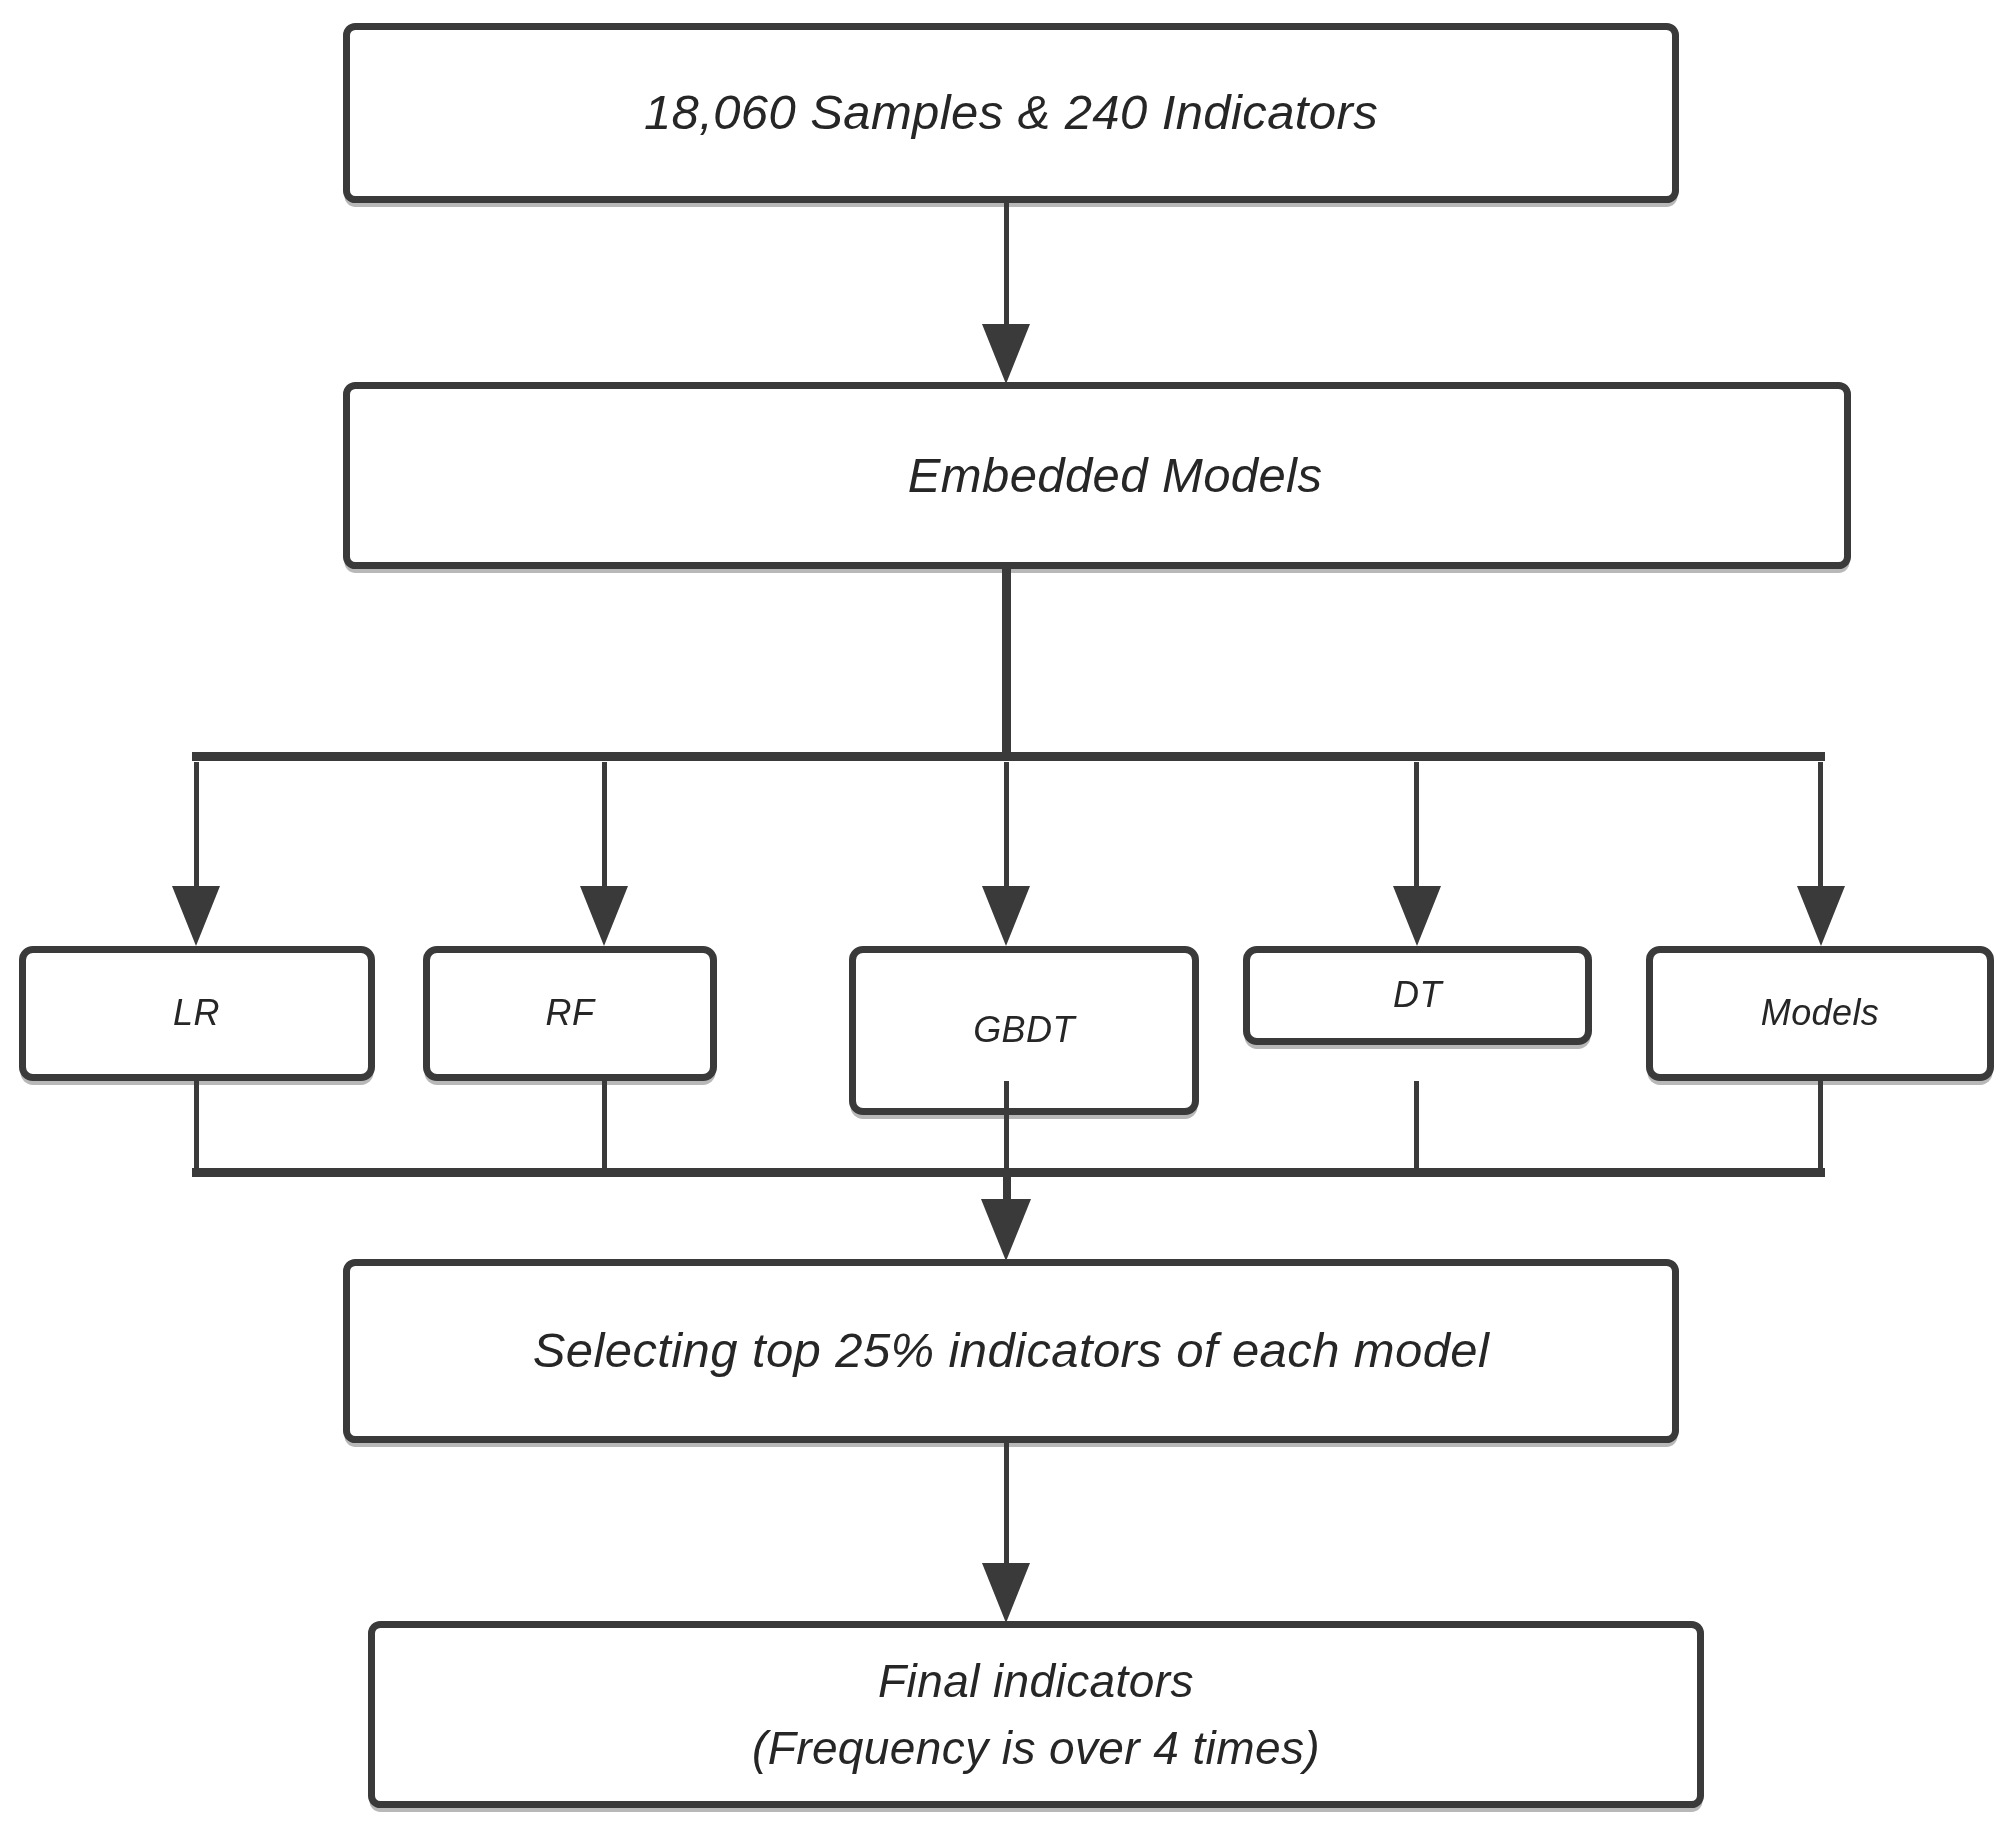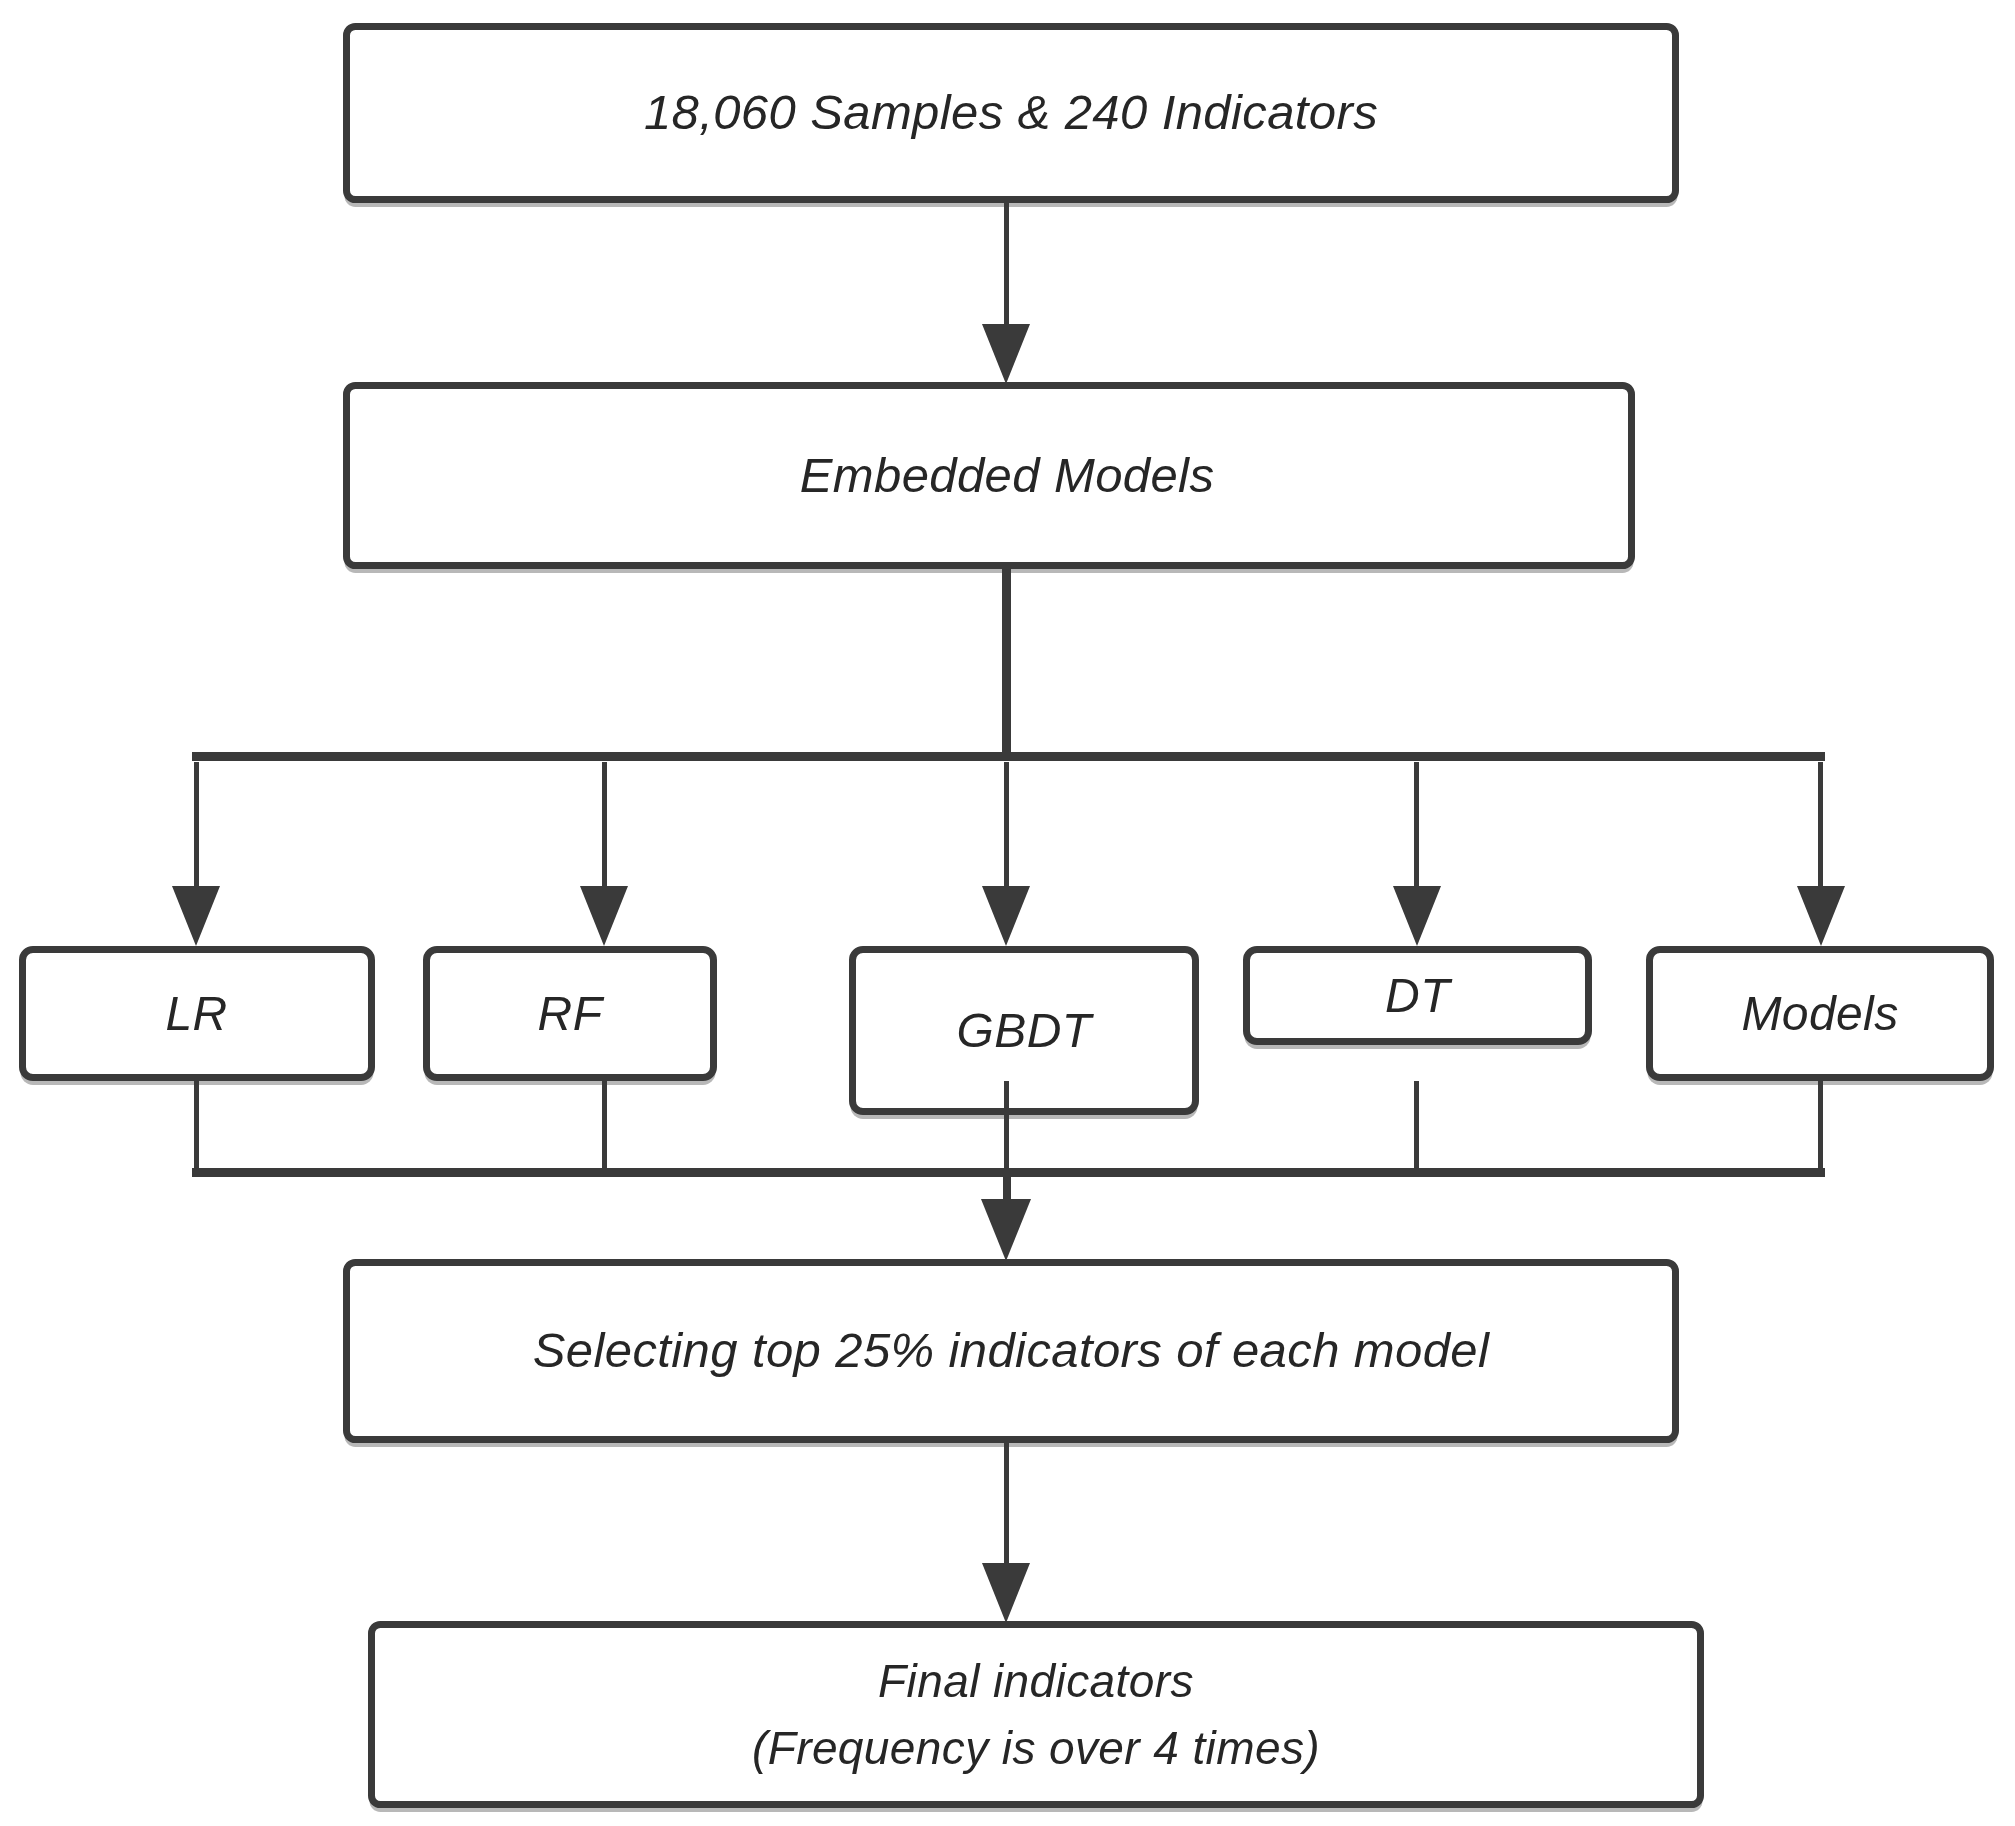--- a/index.html
+++ b/index.html
@@ -28,38 +28,38 @@
     flex-direction: column;
     align-items: center;
     justify-content: center;
     text-align: center;
     font-size: 49px;
     line-height: 1.45;
     letter-spacing: 0.4px;
     box-shadow: 0 5.4px 0 -1.5px var(--shadow);
     font-style: italic;
   }
-  .box.model { font-size: 48px; border-radius: 14px; justify-content: center; }
+  .box.model { font-size: 36px; border-radius: 14px; justify-content: center; }
   .line {
     position: absolute;
     background: var(--stroke);
   }
   .arrowhead {
     position: absolute;
     width: 0;
     height: 0;
     border-left: 24px solid transparent;
     border-right: 24px solid transparent;
     border-top: 60px solid var(--stroke);
   }
   .label-line { display: block; }
 
   
   #box-samples   { left: 343px; top:   23px; width: 1336px; height: 180px; }
-  #box-embedded  { left: 343px; top:  382px; width: 1292px; height: 187px; padding-left: 36px; }
+  #box-embedded  { left: 343px; top:  382px; width: 1508px; height: 187px; padding-left: 36px; }
   #box-selecting { left: 343px; top: 1259px; width: 1336px; height: 184px; }
   #box-final     { left: 343px; top: 1621px; width: 1336px; height: 187px; font-size: 46px; margin-left: 25px; }
 
   
   #box-lr      { left:   18.5px; top: 946px; width: 356px; height: 135px; }
   #box-rf      { left:  423px; top: 946px; width: 294px; height: 135px; }
   #box-gbdt    { left: 849px; top: 946px; width: 350px; height: 169px; }
   #box-dt      { left: 1243px; top: 946px; width: 349px; height: 99px; }
   #box-xgboost { left: 1646px; top: 946px; width: 348px; height: 135px; }
 

